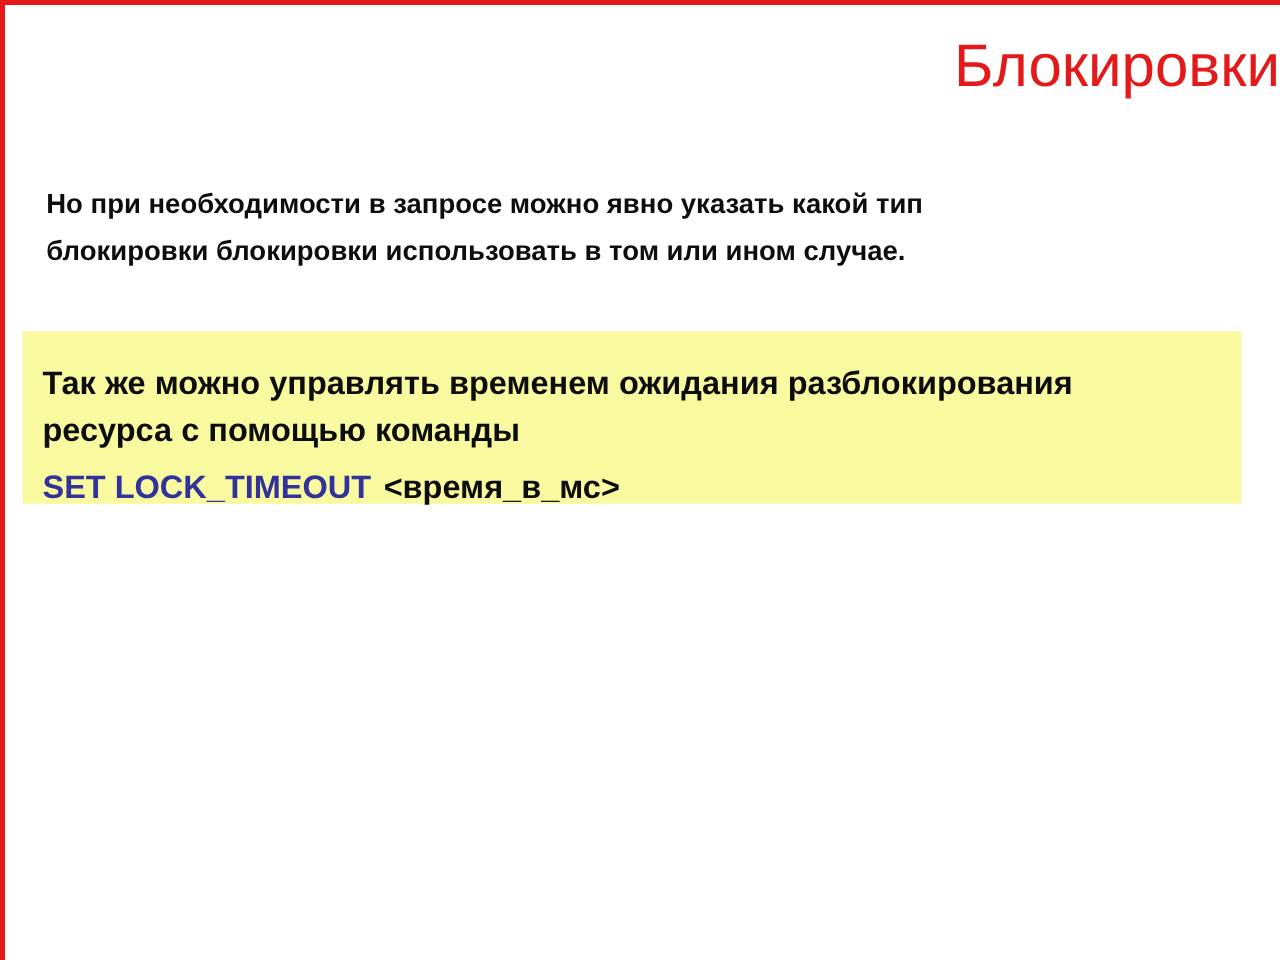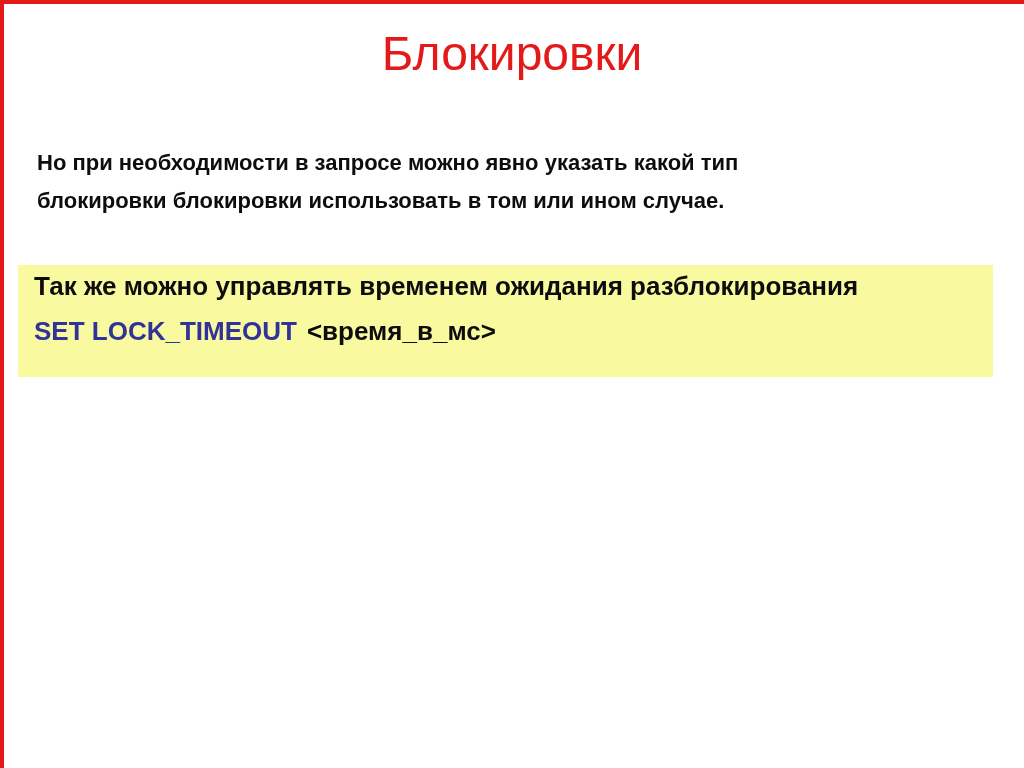--- a/index.html
+++ b/index.html
@@ -26,44 +26,44 @@
     top: 0; left: 0;
     width: 4px; height: 100%;
     background: var(--accent-red, #e41a1a);
   }
   .title {
     position: absolute;
     top: 26px;
     left: 0;
     width: 100%;
     margin: 0;
-    text-align: center;
+    text-align: right;
     font-size: 48px;
     font-weight: 400;
     line-height: 1.15;
     color: var(--accent-red, #e41a1a);
   }
   .intro {
     position: absolute;
     left: 37px;
     top: 144px;
     width: 940px;
     font-size: 22px;
     font-weight: 700;
     line-height: 38px;
     color: var(--text-black, #0d0d0d);
   }
   .highlight {
     position: absolute;
     left: 18px;
     top: 265px;
     width: 975px;
-    height: 112px;
+    height: 138px;
     box-sizing: border-box;
-    padding: 2px 20px 0 16px;
+    padding: 22px 20px 0 16px;
     background: var(--highlight-yellow, #f9f9a0);
   }
   .highlight .hl-text {
     margin: 0;
     font-size: 26px;
     font-weight: 700;
     line-height: 38px;
     color: var(--text-black, #0d0d0d);
   }
   .highlight .cmd-line {
@@ -92,19 +92,20 @@
   <h1 class="title">Блокировки</h1>
 
   <div class="intro">
     <div>Но при необходимости в запросе можно явно указать какой тип</div>
     <div>блокировки блокировки использовать в том или ином случае.</div>
   </div>
 
   <div class="highlight">
     <p class="hl-text">
       <span style="display:block">Так же можно управлять временем ожидания разблокирования</span>
+      <span style="display:block">ресурса с помощью команды</span>
     </p>
     <p class="cmd-line">
       <span class="cmd">SET LOCK_TIMEOUT</span><span class="cmd-arg">&lt;время_в_мс&gt;</span>
     </p>
   </div>
 
 </div>
 
 </body></html>

